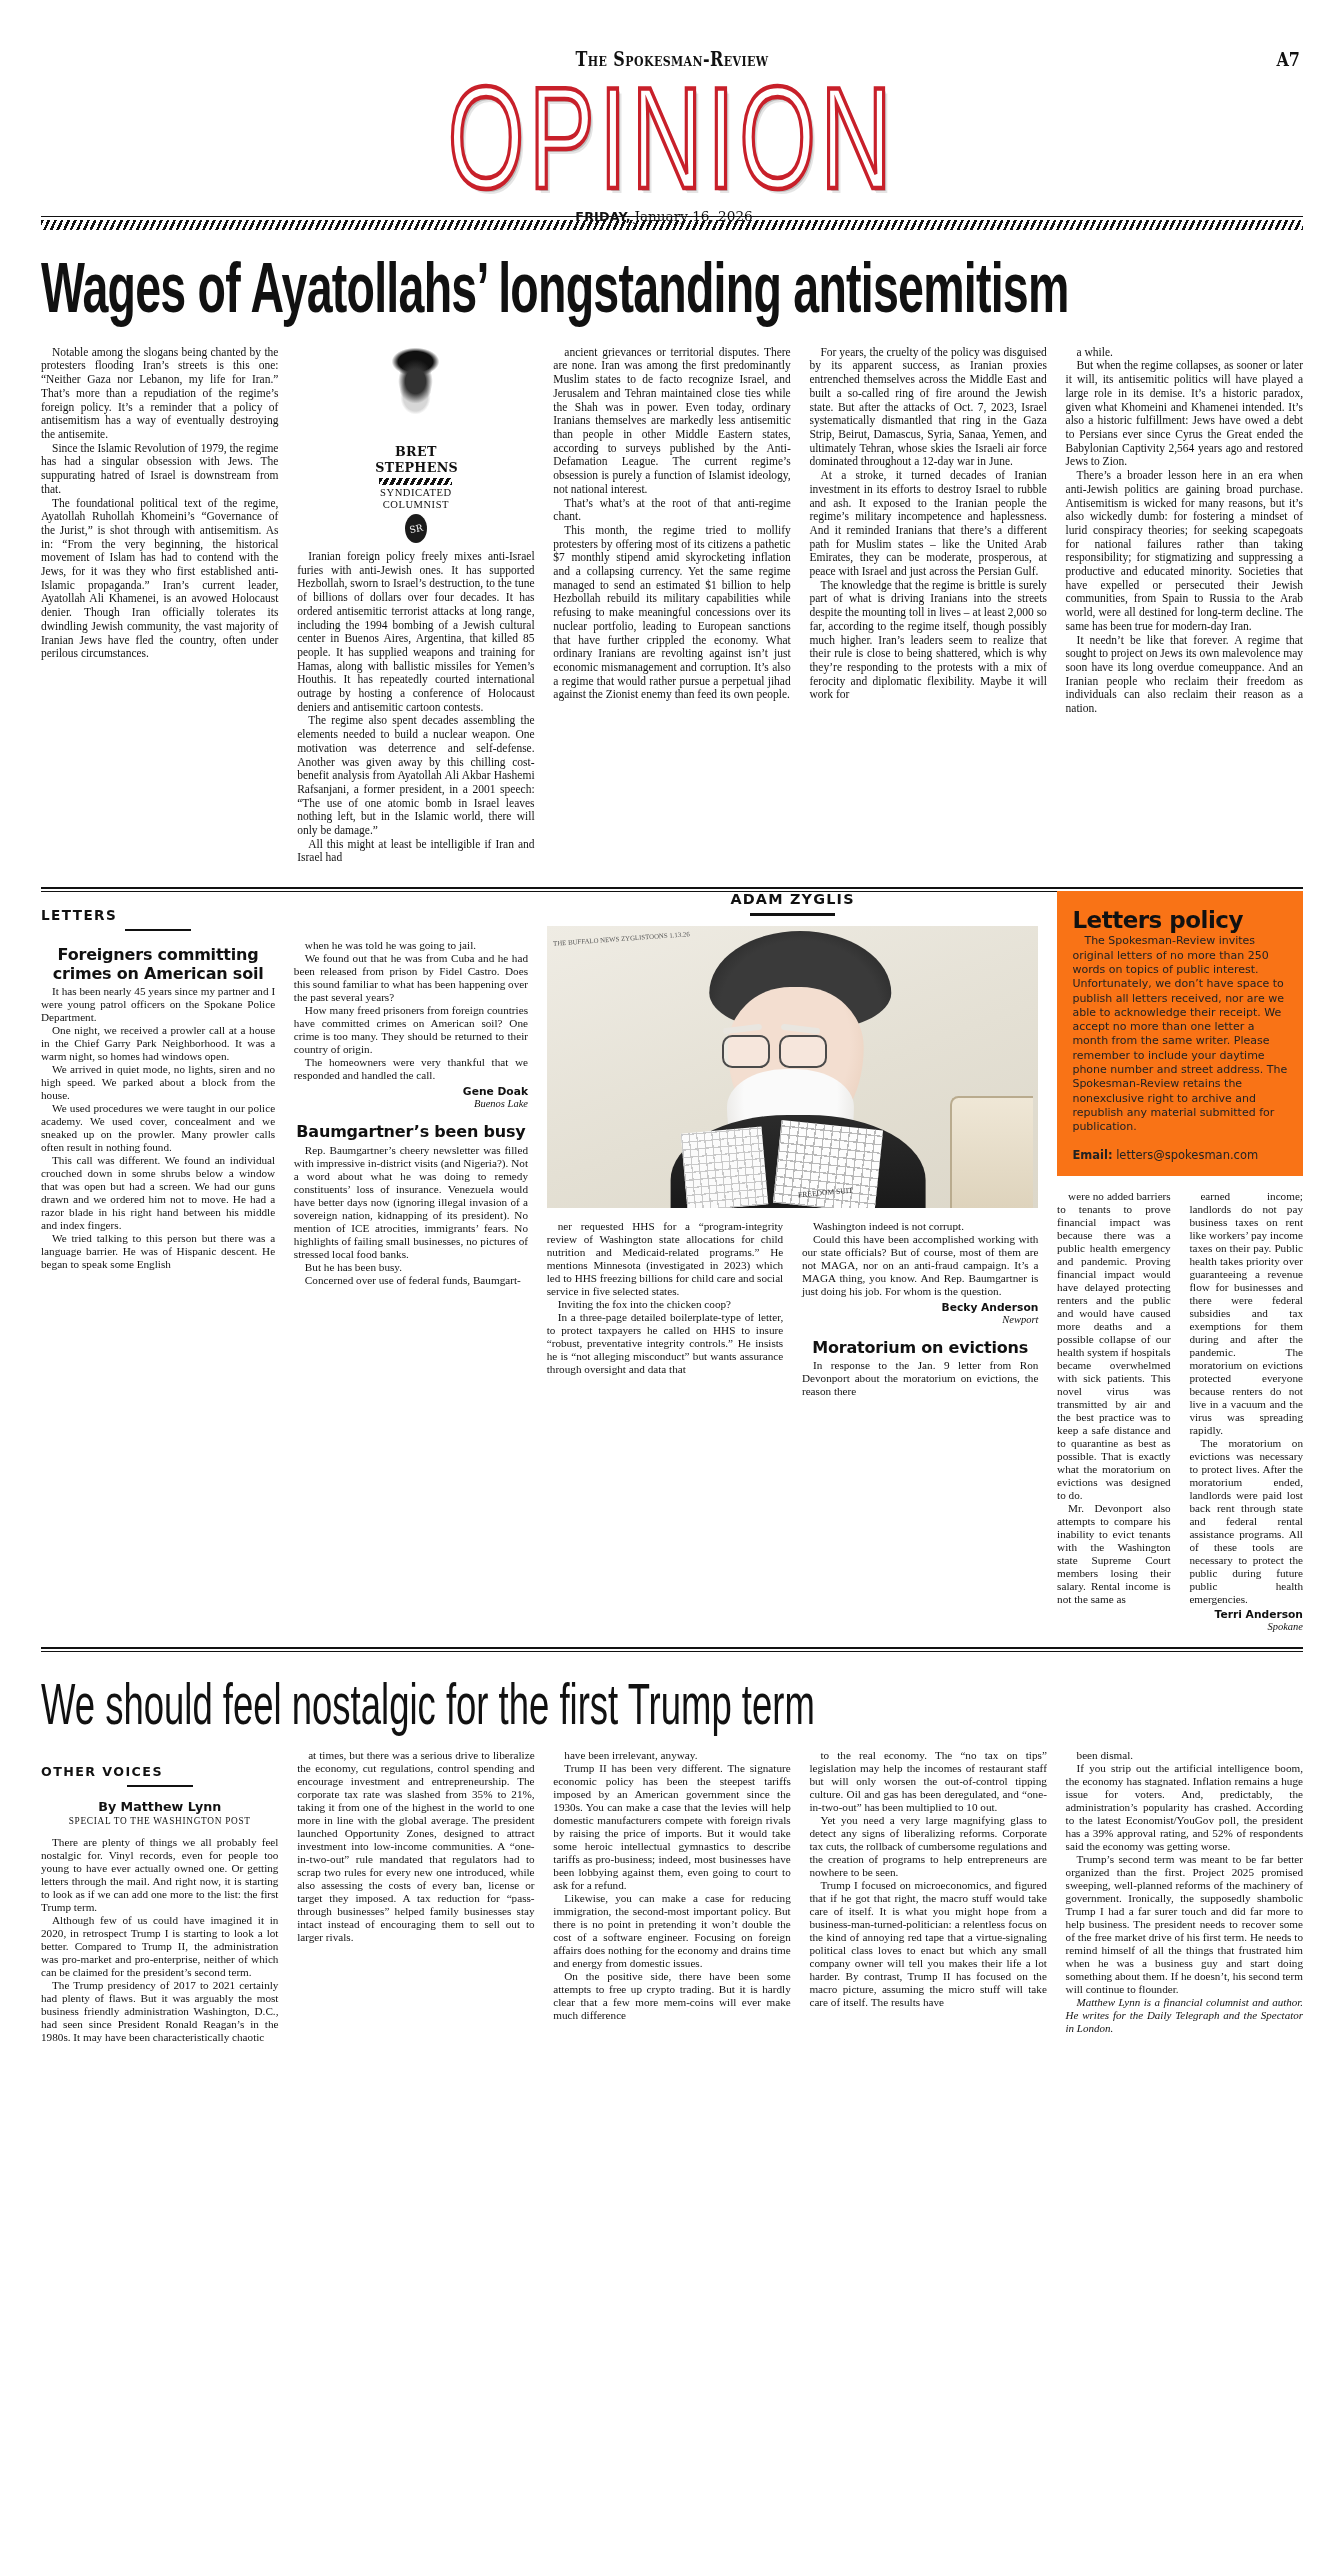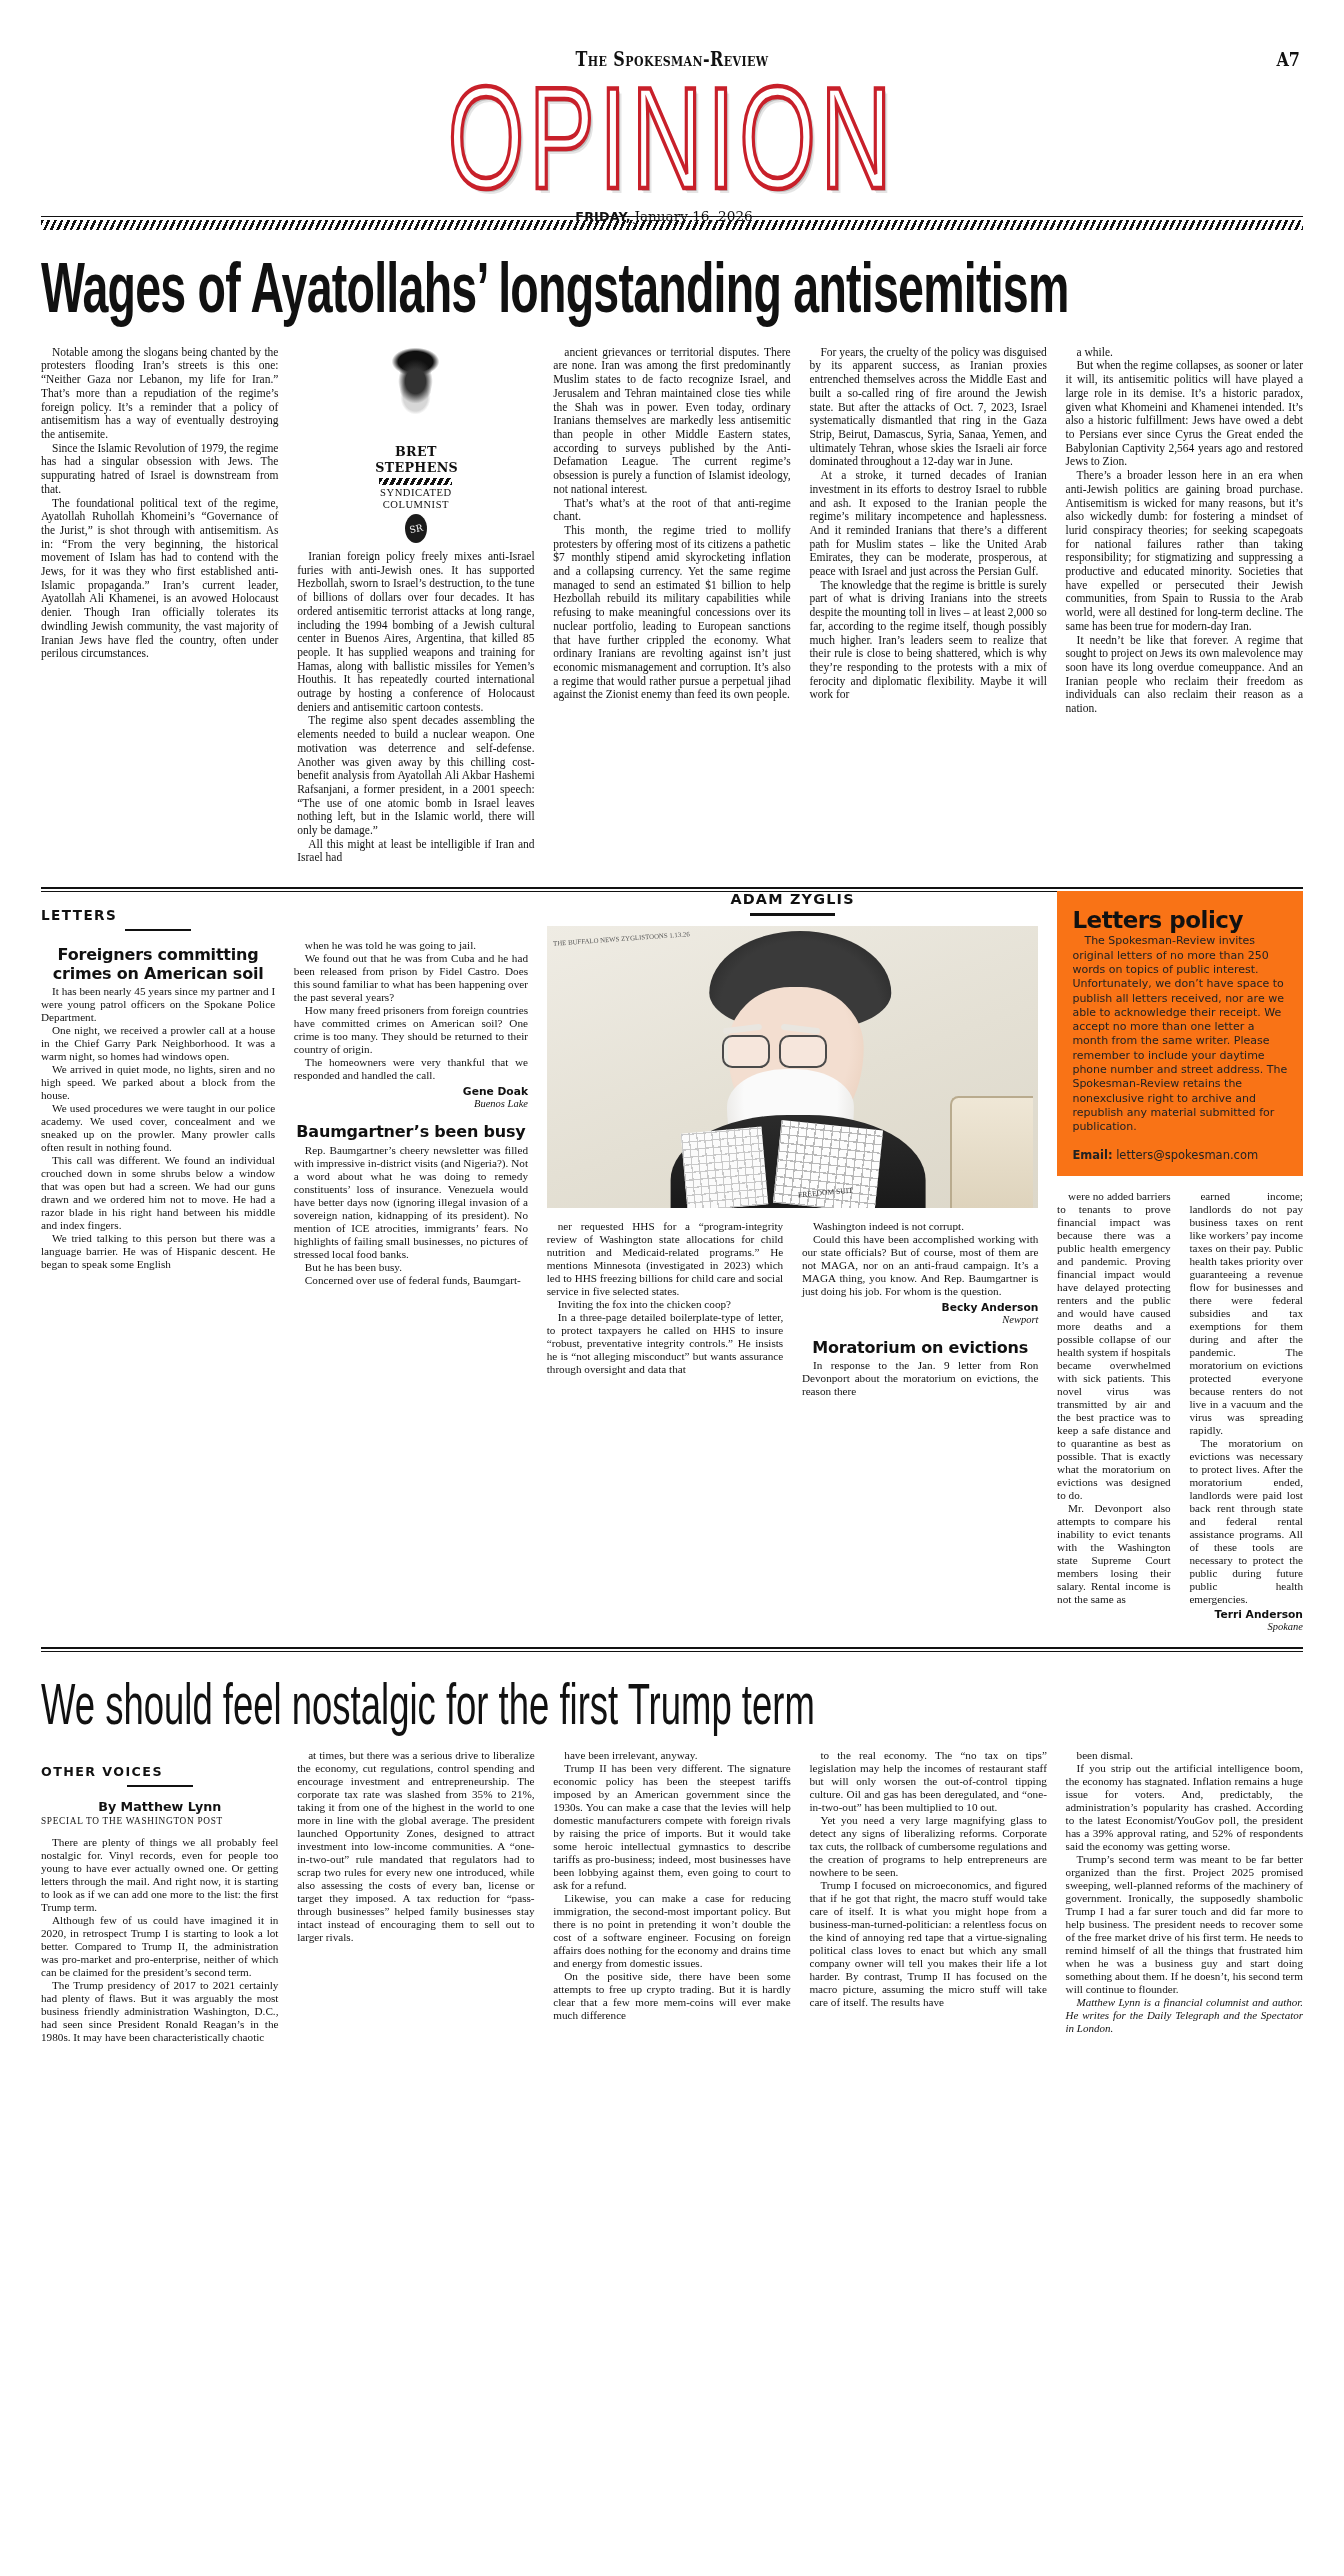--- a/index.html
+++ b/index.html
@@ -214,21 +214,21 @@
     margin:24px 41px 0 41px;
     font-family:"Liberation Sans", sans-serif;font-weight:400;
     font-size:38px;line-height:1;
     transform:scaleY(1.5) scaleX(.96);transform-origin:left top;
     height:56px;
   }
   .byline{
     text-align:center;font-family:"DejaVu Sans", sans-serif;font-weight:bold;font-size:12.7px;
   }
   .byline-sub{
-    text-align:left;font-family:"Liberation Serif", serif;font-size:9.3px;
+    text-align:center;font-family:"Liberation Serif", serif;font-size:9.3px;
     letter-spacing:0.7px;margin-top:1.7px;
   }
   .endnote{
     font-family:"Liberation Serif", serif;font-style:italic;font-size:11px;
     line-height:13px;margin-top:6.8px;text-indent:0;
   }
 </style>
 </head>
 <body>
 

